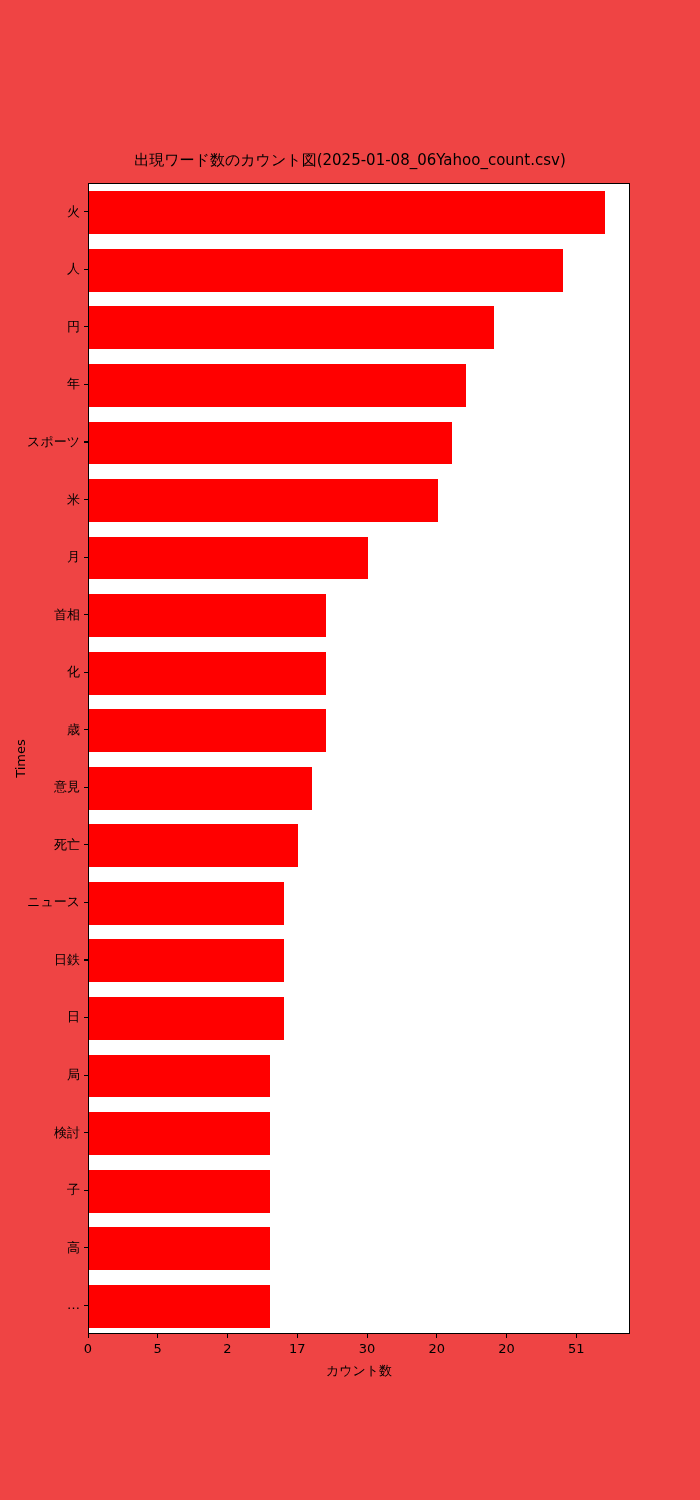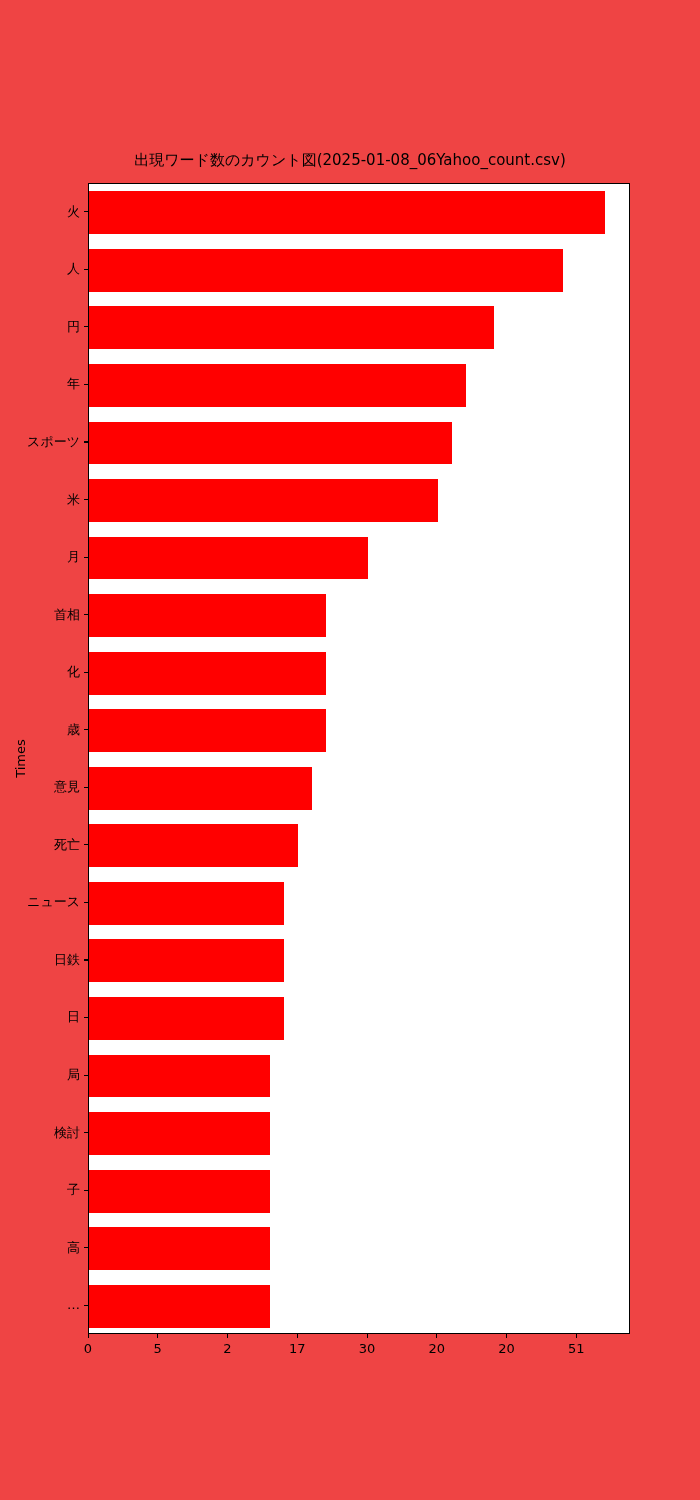--- a/index.html
+++ b/index.html
@@ -302,18 +302,19 @@
       <div class="xtick-col" style="left: 506.533px;">
         <div class="xtick-mark"></div>
         <div class="xtick-label">20</div>
       </div>
       <div class="xtick-col" style="left: 576.288px;">
         <div class="xtick-mark"></div>
         <div class="xtick-label">51</div>
       </div>
     </div>
 
+  <div id="x-axis-label">カウント数</div>
 
   <div id="y-axis-label-wrap">
     <div id="y-axis-label-inner">Times</div>
   </div>
 
 </div>
 
 </body></html>

